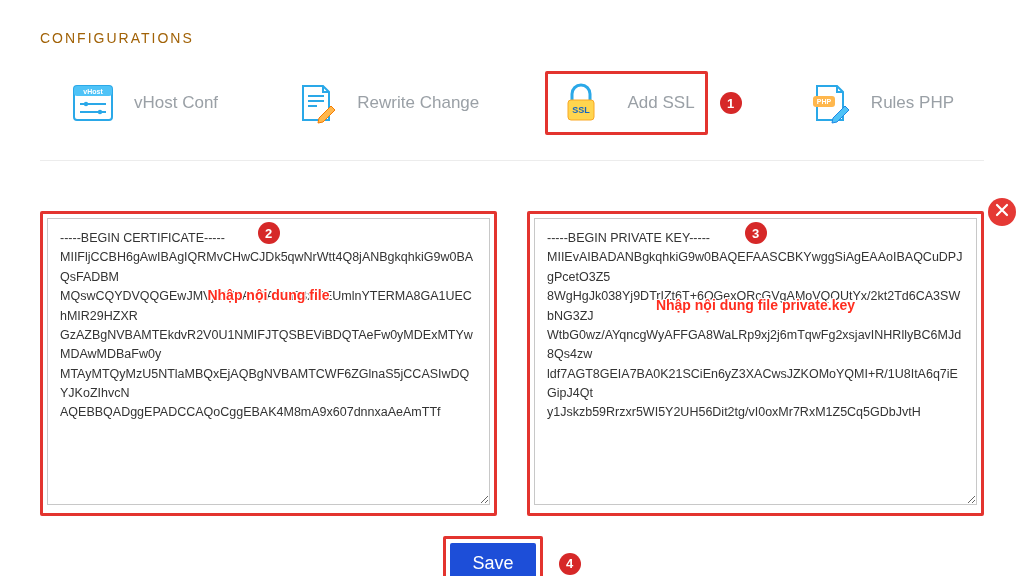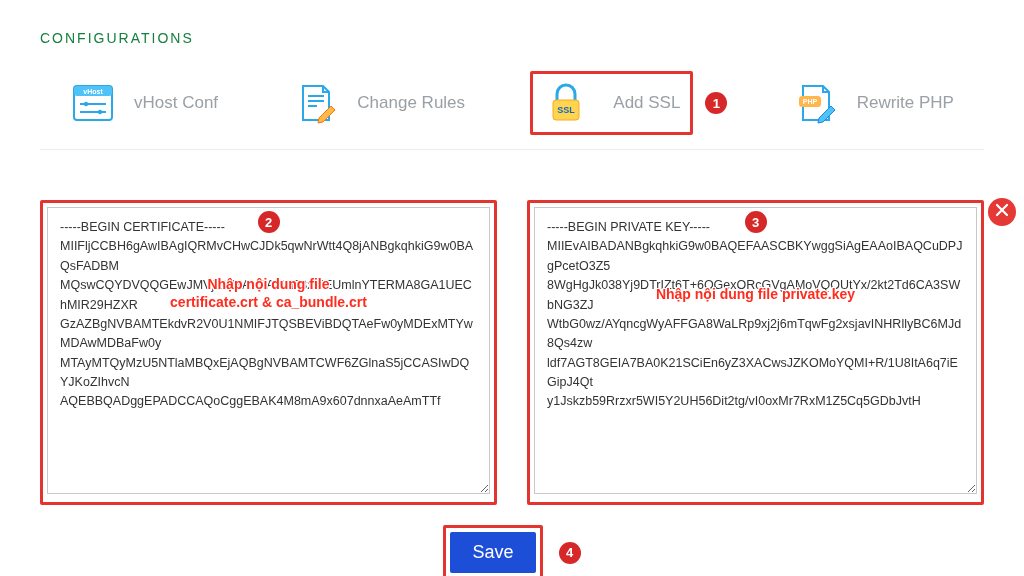--- a/index.html
+++ b/index.html
@@ -7,30 +7,30 @@
     font-family: -apple-system, BlinkMacSystemFont, "Segoe UI", Arial, sans-serif;
     background: #fff;
     width: 1024px;
     height: 576px;
     position: relative;
     padding: 30px 40px 20px 40px;
   }
   .title {
     font-size: 14px;
     letter-spacing: 2px;
-    color: #15803d;
+    color: #a16207;
     font-weight: 400;
     text-transform: uppercase;
     margin-bottom: 25px;
   }
   .tabs {
     display: flex;
     justify-content: space-between;
     align-items: center;
-    padding: 0 20px 14px 20px;
+    padding: 0 20px 25px 20px;
     border-bottom: 1px solid #ececec;
     margin-bottom: 50px;
   }
   .tab {
     display: flex;
     align-items: center;
     gap: 18px;
     padding: 6px 10px;
     cursor: pointer;
   }
@@ -162,21 +162,21 @@
     <span class="icon-box">
       <svg viewBox="0 0 46 46">
         <path d="M10 6 h20 l6 6 v28 h-26 z" fill="none" stroke="#2aa8e8" stroke-width="2"></path>
         <path d="M30 6 v6 h6" fill="none" stroke="#2aa8e8" stroke-width="2"></path>
         <line x1="15" y1="16" x2="31" y2="16" stroke="#2aa8e8" stroke-width="2"></line>
         <line x1="15" y1="21" x2="31" y2="21" stroke="#2aa8e8" stroke-width="2"></line>
         <line x1="15" y1="26" x2="24" y2="26" stroke="#2aa8e8" stroke-width="2"></line>
         <path d="M26 38 l12 -12 l4 4 l-12 12 l-5 1 z" fill="#ffb74d" stroke="#f57c00" stroke-width="1"></path>
       </svg>
     </span>
-    <span class="tab-label">Change Rules</span>
+    <span class="tab-label">Rewrite Change</span>
   </div>
 
   <div style="display:flex;align-items:center;">
     <div class="tab active">
       <span class="icon-box">
         <svg viewBox="0 0 46 46">
           <path d="M14 20 v-6 a9 9 0 0 1 18 0 v6" fill="none" stroke="#2aa8e8" stroke-width="3"></path>
           <rect x="10" y="20" width="26" height="20" rx="3" fill="#ffd54f" stroke="#f9a825" stroke-width="1"></rect>
           <text x="23" y="33" font-size="9" fill="#1565c0" text-anchor="middle" font-weight="800">SSL</text>
         </svg>
@@ -189,21 +189,21 @@
   <div class="tab">
     <span class="icon-box">
       <svg viewBox="0 0 46 46">
         <path d="M10 6 h20 l6 6 v28 h-26 z" fill="none" stroke="#2aa8e8" stroke-width="2"></path>
         <path d="M30 6 v6 h6" fill="none" stroke="#2aa8e8" stroke-width="2"></path>
         <rect x="6" y="16" width="22" height="11" rx="3" fill="#ffb74d"></rect>
         <text x="17" y="24" font-size="7" fill="#fff" text-anchor="middle" font-weight="800">PHP</text>
         <path d="M26 38 l12 -12 l4 4 l-12 12 l-5 1 z" fill="#4fc3f7" stroke="#1e88e5" stroke-width="1"></path>
       </svg>
     </span>
-    <span class="tab-label">Rewrite PHP</span>
+    <span class="tab-label">Rules PHP</span>
   </div>
 
 </div>
 
 <div class="close-badge">
   <span>
     <svg viewBox="0 0 14 14">
         <path d="M2 2 L12 12 M12 2 L2 12" stroke="#fff" stroke-width="2.2" stroke-linecap="round"></path>
       </svg>
   </span>
@@ -214,21 +214,20 @@
   <div class="field-wrap">
     <span class="marker">2</span>
     <textarea style="">-----BEGIN CERTIFICATE-----
 MIIFljCCBH6gAwIBAgIQRMvCHwCJDk5qwNrWtt4Q8jANBgkqhkiG9w0BAQsFADBM
 MQswCQYDVQQGEwJMVjENMAsGA1UEBxMEUmlnYTERMA8GA1UEChMIR29HZXR
 GzAZBgNVBAMTEkdvR2V0U1NMIFJTQSBEViBDQTAeFw0yMDExMTYwMDAwMDBaFw0y
 MTAyMTQyMzU5NTlaMBQxEjAQBgNVBAMTCWF6ZGlnaS5jCCASIwDQYJKoZIhvcN
 AQEBBQADggEPADCCAQoCggEBAK4M8mA9x607dnnxaAeAmTTf</textarea>
     <div class="overlay-text">
       <span>Nhập nội dung file</span><br>
-      <span>certificate.crt &amp; ca_bundle.crt</span>
     </div>
   </div>
 
   <div class="field-wrap">
     <span class="marker">3</span>
     <textarea style="">-----BEGIN PRIVATE KEY-----
 MIIEvAIBADANBgkqhkiG9w0BAQEFAASCBKYwggSiAgEAAoIBAQCuDPJgPcetO3Z5
 8WgHgJk038Yj9DTrIZt6T+6OGexORcGVgAMoVQOUtYx/2kt2Td6CA3SWbNG3ZJ
 WtbG0wz/AYqncgWyAFFGA8WaLRp9xj2j6mTqwFg2xsjavINHRllyBC6MJd8Qs4zw
 ldf7AGT8GEIA7BA0K21SCiEn6yZ3XACwsJZKOMoYQMI+R/1U8ItA6q7iEGipJ4Qt

